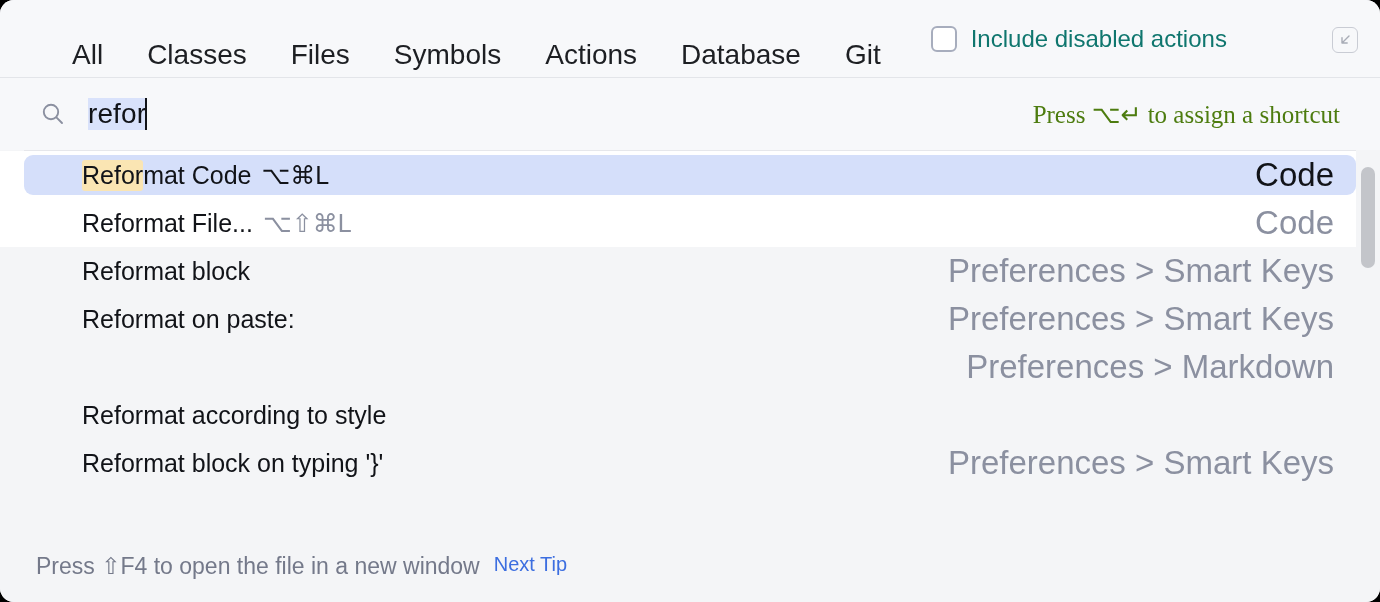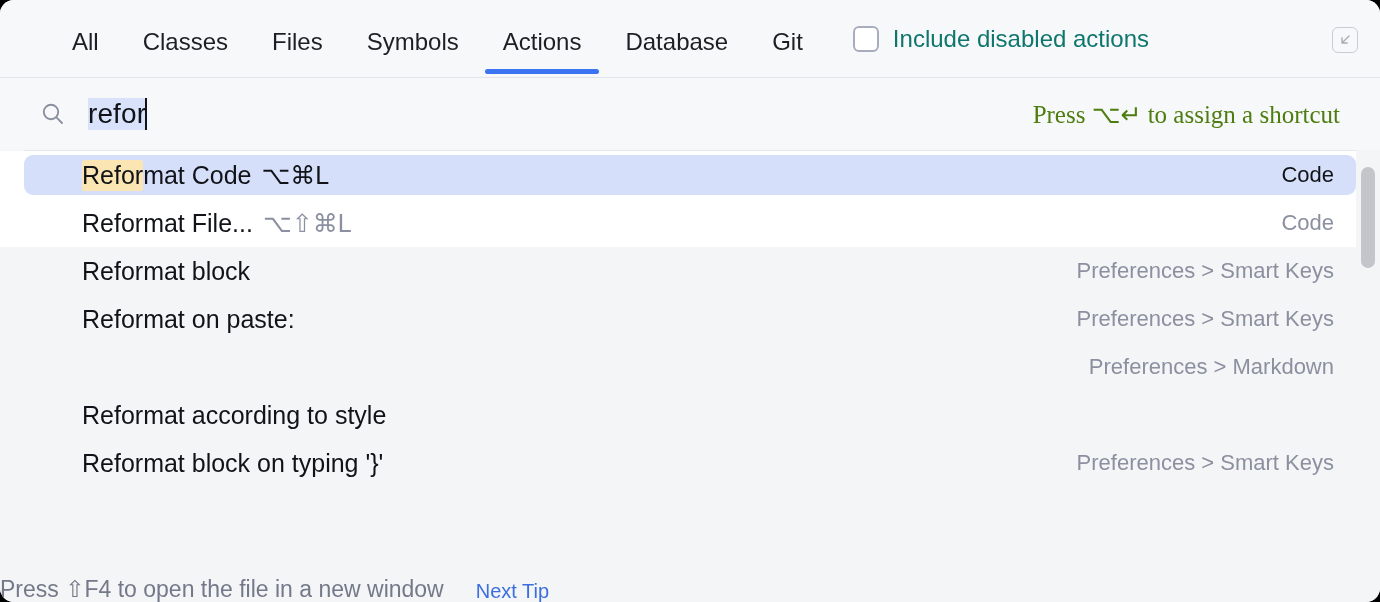--- a/index.html
+++ b/index.html
@@ -32,22 +32,22 @@
     align-items: flex-start;
     padding-left: 50px;
     box-sizing: border-box;
     border-bottom: 1px solid #e3e5e9;
   }
   .tab {
     position: relative;
     height: 78px;
     display: flex;
     align-items: center;
-    padding: 3px 22px;
-    font-size: 24px;
+    padding: 16px 22px;
+    font-size: 28px;
     color: #1d1f23;
     cursor: default;
     white-space: nowrap;
     user-select: none;
   }
   .tab.active::after {
     content: "";
     position: absolute;
     left: 4px;
     right: 4px;
@@ -203,21 +203,21 @@
   }
   .shortcut {
     font-size: 25px;
     margin-left: 10px;
     color: #111318;
     white-space: nowrap;
   }
   .shortcut.dim { color: #8b90a0; }
   .row-spacer { flex: 1 1 auto; }
   .row-location {
-    font-size: 22px;
+    font-size: 33px;
     color: #8b90a0;
     white-space: nowrap;
   }
   .row.selected .row-location { color: #111318; }
 
   
   .scrollbar-track {
     position: absolute;
     top: 0;
     right: 0;
@@ -234,23 +234,24 @@
     border-radius: 7px;
     background: #c3c5ca;
   }
 
   
   .footer {
     position: relative;
     height: 50px;
     background: #f4f5f7;
     display: flex;
-    align-items: flex-end;
-    box-sizing: border-box;
-    gap: 32px;
+    align-items: flex-start;
+    padding-left: 36px;
+    box-sizing: border-box;
+    gap: 14px;
   }
   .footer-text {
     font-size: 23px;
     color: #74798a;
     white-space: nowrap;
   }
   .footer-link {
     font-size: 20px;
     color: #3c6ee0;
     white-space: nowrap;

